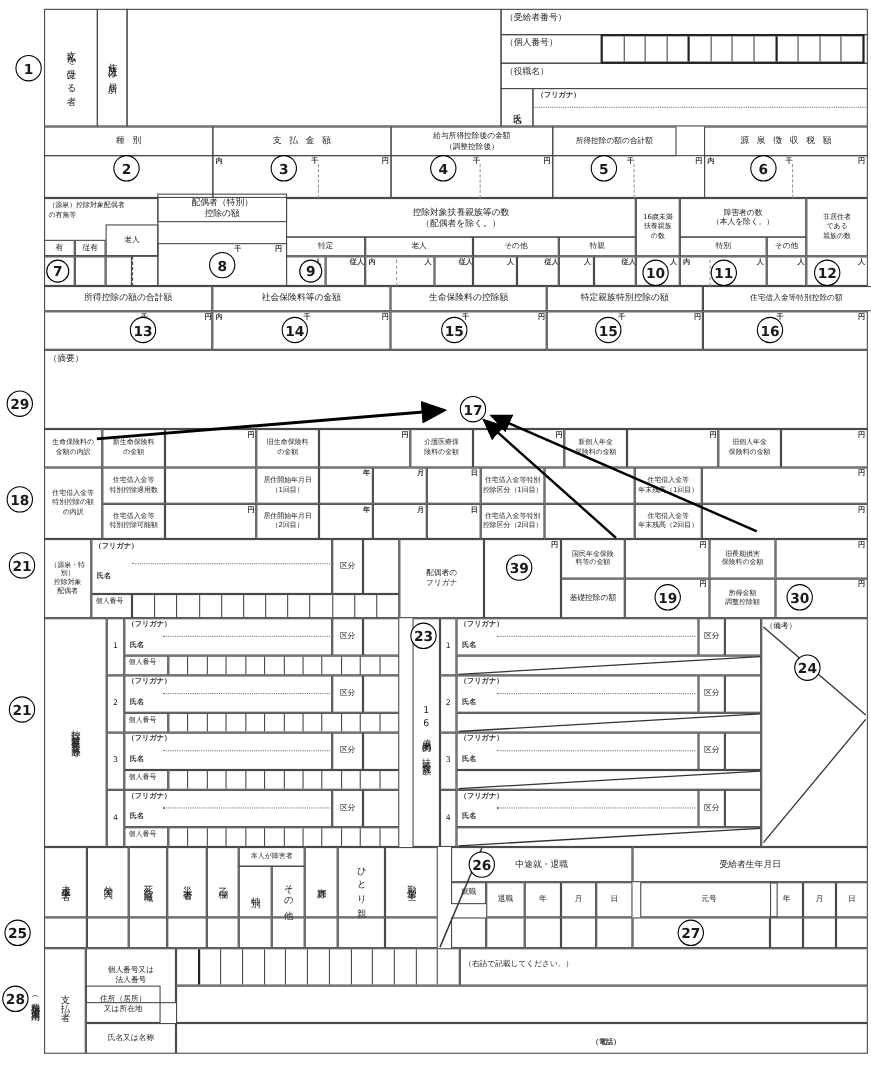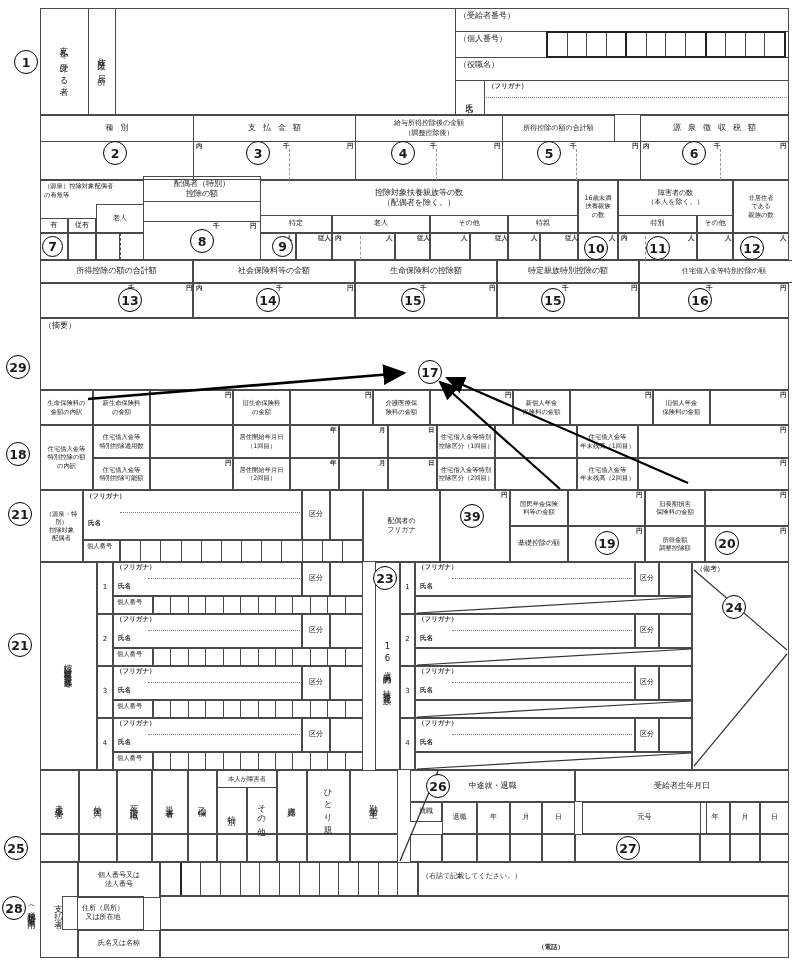--- a/index.html
+++ b/index.html
@@ -462,41 +462,41 @@
 <div class="cell lb f7" style="left:700px;top:802px;width:30px;height:32px">年</div>
 <div class="cell lb f7" style="left:730px;top:802px;width:30px;height:32px">月</div>
 <div class="cell lb f7" style="left:760px;top:802px;width:29px;height:32px">日</div>
 <div class="cell" style="left:575px;top:834px;width:125px;height:28px"></div>
 <div class="cell" style="left:700px;top:834px;width:30px;height:28px"></div>
 <div class="cell" style="left:730px;top:834px;width:30px;height:28px"></div>
 <div class="cell" style="left:760px;top:834px;width:29px;height:28px"></div>
 
 <div class="ab vt f7" style="position:absolute;left:24px;top:862px;width:16px;height:96px">（税務署提出用）</div>
 <div class="cell vt" style="left:40px;top:862px;width:38px;height:96px;letter-spacing:8px">支払者</div>
-<div class="cell lb f7" style="left:78px;top:862px;width:82px;height:36px">個人番号又は
+<div class="cell lb f7" style="left:78px;top:862px;width:82px;height:50px">個人番号又は
 法人番号</div>
 <div class="boxes thin" style="left:160px;top:862px;width:258px;height:34px">
     <i></i>
     <i style="border-left:2px solid #222"></i>
     <i></i>
     <i></i>
     <i></i>
     <i></i>
     <i></i>
     <i></i>
     <i></i>
     <i></i>
     <i></i>
     <i></i>
     <i></i>
   </div>
 <div class="cell" style="left:418px;top:862px;width:371px;height:34px">
     <span class="tl f7" style="padding-top:8px">（右詰で記載してください。）</span>
   </div>
-<div class="cell lb f7" style="left:62px;top:896px;width:82px;height:34px">住所（居所）
+<div class="cell lb f7" style="left:78px;top:896px;width:68px;height:34px">住所（居所）
 又は所在地</div>
 <div class="cell" style="left:160px;top:896px;width:629px;height:34px"></div>
 <div class="cell lb f7" style="left:78px;top:930px;width:82px;height:28px">氏名又は名称</div>
 <div class="cell" style="left:160px;top:930px;width:629px;height:28px"></div>
 <b class="u" style="left:538px;top:944px">（電話）</b>
 
 <div class="circ" style="left:14px;top:50px">1</div>
 <div class="circ" style="left:103px;top:141px">2</div>
 <div class="circ" style="left:246px;top:141px">3</div>
 <div class="circ" style="left:391px;top:141px">4</div>
@@ -509,21 +509,21 @@
 <div class="circ" style="left:646px;top:236px">11</div>
 <div class="circ" style="left:740px;top:236px">12</div>
 <div class="circ" style="left:118px;top:288px">13</div>
 <div class="circ" style="left:256px;top:288px">14</div>
 <div class="circ" style="left:401px;top:288px">15</div>
 <div class="circ" style="left:541px;top:288px">15</div>
 <div class="circ" style="left:688px;top:288px">16</div>
 <div class="circ" style="left:418px;top:360px">17</div>
 <div class="circ" style="left:6px;top:442px">18</div>
 <div class="circ" style="left:595px;top:531px">19</div>
-<div class="circ" style="left:715px;top:531px">20</div>
+<div class="circ" style="left:715px;top:531px">30</div>
 <div class="circ" style="left:8px;top:502px">21</div>
 <div class="circ" style="left:8px;top:633px">21</div>
 <div class="circ" style="left:460px;top:504px">39</div>
 <div class="circ" style="left:373px;top:566px">23</div>
 <div class="circ" style="left:722px;top:595px">24</div>
 <div class="circ" style="left:4px;top:836px">25</div>
 <div class="circ" style="left:426px;top:774px">26</div>
 <div class="circ" style="left:616px;top:836px">27</div>
 <div class="circ" style="left:2px;top:896px">28</div>
 <div class="circ" style="left:6px;top:355px">29</div>

